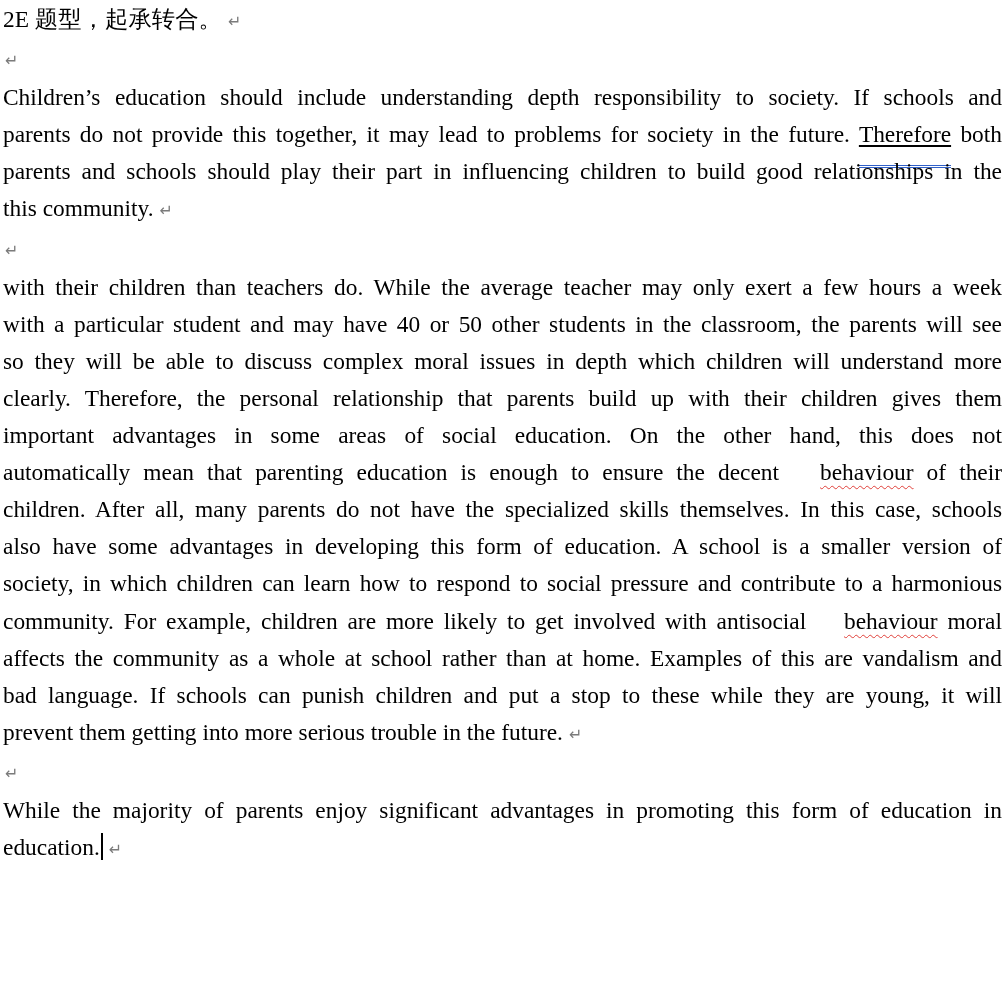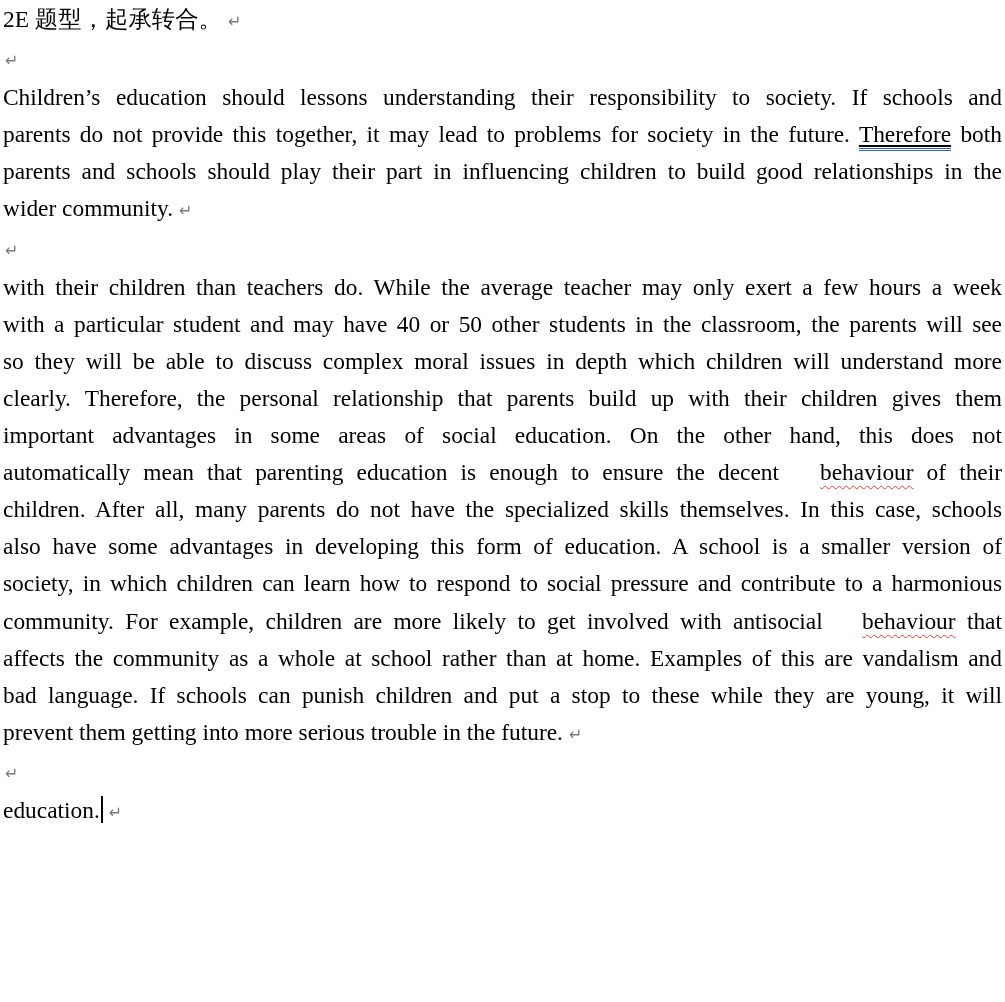--- a/index.html
+++ b/index.html
@@ -32,21 +32,21 @@
     text-underline-offset: 5px;
     margin-left: 28px;
   }
   .grammar {
     text-decoration-line: underline;
     text-decoration-style: solid;
     text-decoration-color: #000000;
     text-decoration-thickness: 1.5px;
     text-underline-offset: 3px;
     border-bottom: 3px double #3060c8;
-    padding-bottom: 1px;
+    padding-bottom: 18px;
   }
   .pilcrow {
     color: #7b7b7b;
     font-size: 16px;
     margin-left: 6px;
     font-family: "DejaVu Sans", sans-serif;
   }
   .line.empty .pilcrow { margin-left: 2px; }
   .caret {
     display: inline-block;
@@ -55,33 +55,34 @@
     vertical-align: -5px;
     margin-left: 1px;
   }
 </style>
 </head>
 <body>
 
 <div class="page">
     <div class="line last"><span>2E 题型，起承转合。</span><span class="pilcrow">↵</span></div>
     <div class="line last empty"><span class="pilcrow">↵</span></div>
-    <div class="line"><span>Children’s education should lessons understanding their responsibility to society. If schools and</span></div>
+    <div class="line"><span>Children’s education should include understanding depth responsibility to society. If schools and</span></div>
     <div class="line"><span>parents do not provide this together, it may lead to problems for society in the future. </span><span class="grammar">Therefore</span><span> both</span></div>
     <div class="line"><span>parents and schools should play their part in influencing children to build good relationships in the</span></div>
-    <div class="line last"><span>wider community.</span><span class="pilcrow">↵</span></div>
+    <div class="line last"><span>this community.</span><span class="pilcrow">↵</span></div>
     <div class="line last empty"><span class="pilcrow">↵</span></div>
     <div class="line"><span>with their children than teachers do. While the average teacher may only exert a few hours a week</span></div>
     <div class="line"><span>with a particular student and may have 40 or 50 other students in the classroom, the parents will see</span></div>
     <div class="line"><span>so they will be able to discuss complex moral issues in depth which children will understand more</span></div>
     <div class="line"><span>clearly. Therefore, the personal relationship that parents build up with their children gives them</span></div>
     <div class="line"><span>important advantages in some areas of social education. On the other hand, this does not</span></div>
     <div class="line"><span>automatically mean that parenting education is enough to ensure the decent </span><span class="spell">behaviour</span><span> of their</span></div>
     <div class="line"><span>children. After all, many parents do not have the specialized skills themselves. In this case, schools</span></div>
     <div class="line"><span>also have some advantages in developing this form of education. A school is a smaller version of</span></div>
     <div class="line"><span>society, in which children can learn how to respond to social pressure and contribute to a harmonious</span></div>
-    <div class="line"><span>community. For example, children are more likely to get involved with antisocial </span><span class="spell">behaviour</span><span> that</span></div>
+    <div class="line"><span>community. For example, children are more likely to get involved with antisocial </span><span class="spell">behaviour</span><span> moral</span></div>
     <div class="line"><span>affects the community as a whole at school rather than at home. Examples of this are vandalism and</span></div>
     <div class="line"><span>bad language. If schools can punish children and put a stop to these while they are young, it will</span></div>
     <div class="line last"><span>prevent them getting into more serious trouble in the future.</span><span class="pilcrow">↵</span></div>
     <div class="line last empty"><span class="pilcrow">↵</span></div>
+    <div class="line"><span>While the majority of parents enjoy significant advantages in promoting this form of education in</span></div>
     <div class="line last"><span>education.</span><span class="caret"></span><span class="pilcrow">↵</span></div>
   </div>
 
 </body></html>

